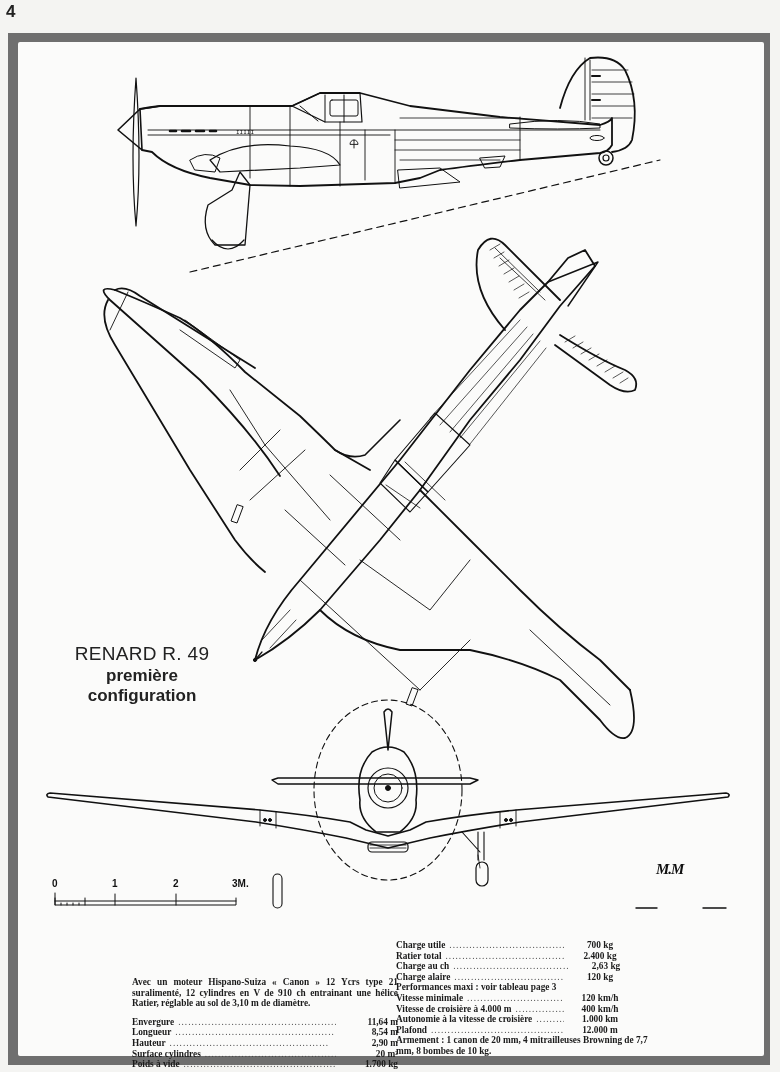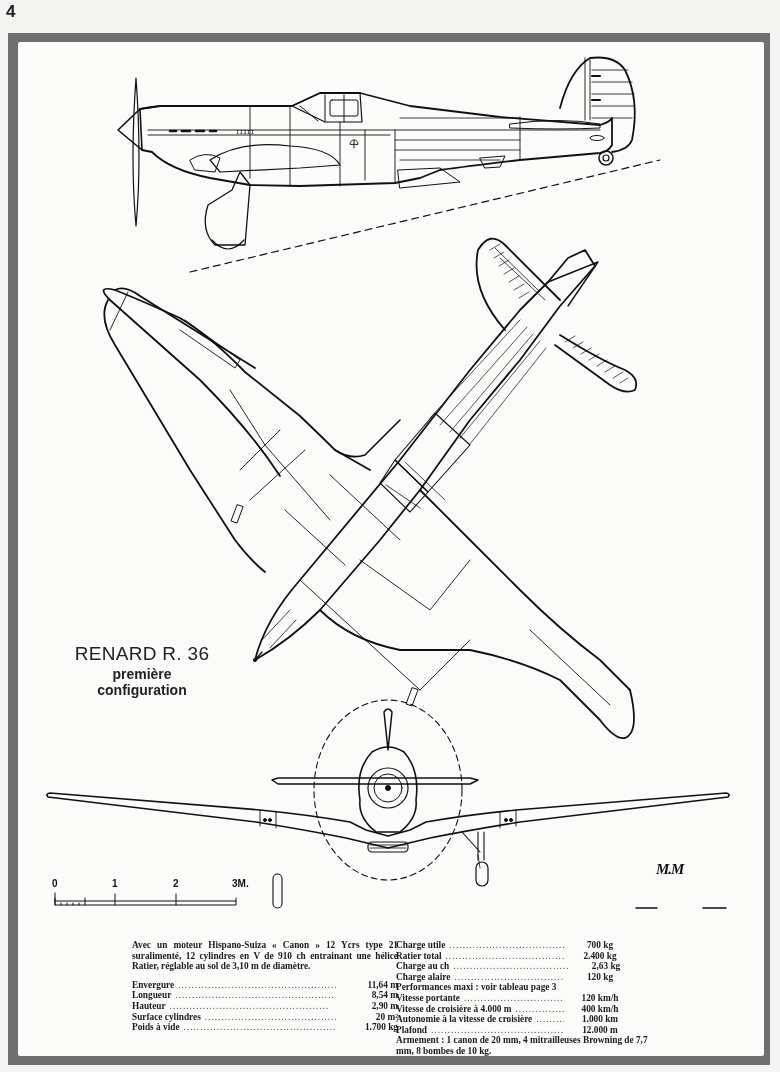--- a/index.html
+++ b/index.html
@@ -19,33 +19,33 @@
     position: absolute; left: 10px; top: 9px; right: 6px; bottom: 9px;
     background: #fbfbfa; border-radius: 2px; overflow: hidden;
   }
   svg.drawing { position: absolute; left: 0; top: 0; }
   .title-block { position: absolute; left: 72px; top: 643px; text-align: center; width: 140px; }
   .title-main {
     font-family: "Liberation Sans", sans-serif; font-size: 19px; letter-spacing: 0.3px;
     color: #222; font-weight: normal; display: block;
   }
   .title-sub {
-    font-family: "Liberation Sans", sans-serif; font-size: 14px; font-weight: bold;
+    font-family: "Liberation Sans", sans-serif; font-size: 17px; font-weight: bold;
     color: #222; display: block; margin-top: 1px;
   }
   .scale-labels { position: absolute; top: 878px; left: 50px; font-family: "Liberation Sans", sans-serif; font-weight: bold; font-size: 10px; }
   .scale-labels span { position: absolute; }
   .signature {
     position: absolute; left: 656px; top: 861px; font-family: "Liberation Serif", serif;
     font-style: italic; font-size: 15px; font-weight: bold; letter-spacing: -1px;
   }
   .specs { position: absolute; top: 940px; font-size: 9.3px; font-weight: bold; line-height: 10.6px; color: #1a1a1a; }
   .specs-left { left: 132px; width: 266px; }
   .specs-right { left: 396px; width: 268px; }
-  .intro { text-align: justify; margin-bottom: 8px; }
+  .intro { text-align: justify; margin-bottom: 8px; margin-top: 37px; }
   .row { display: flex; align-items: baseline; white-space: nowrap; }
   .row .lbl { flex: 0 0 auto; }
   .row .dots { flex: 1 1 auto; overflow: hidden; font-weight: normal; letter-spacing: 1px; color: #444; padding: 0 4px; }
   .row .val { flex: 0 0 62px; text-align: right; }
   .specs-right .row .val { flex: 0 0 72px; text-align: center; padding-right: 28px; }
   .row .val.wide-pad { padding-right: 22px; }
   .row.plain { white-space: normal; }
 </style>
 </head>
 <body>
@@ -193,21 +193,21 @@
     <path d="M115 894 L115 905 M176 894 L176 905"></path>
     <path d="M85 898 L85 905"></path>
     <path d="M61 903 v2 M67 903 v2 M73 903 v2 M79 903 v2"></path>
     <path d="M55 893 v12"></path>
   </g>
 
   <path d="M636 908 L657 908 M703 908 L726 908" stroke-width="1.4"></path>
 </svg>
 
 <div class="title-block">
-  <span class="title-main">RENARD R. 36</span>
+  <span class="title-main">RENARD R. 49</span>
   <span class="title-sub">première configuration</span>
 </div>
 
 <div class="scale-labels">
   <span style="left:2px">0</span>
   <span style="left:62px">1</span>
   <span style="left:123px">2</span>
   <span style="left:182px">3M.</span>
 </div>
 
@@ -258,21 +258,21 @@
       <span class="dots">................................................</span>
       <span class="val wide-pad">2,63 kg</span>
     </div>
   <div class="row">
       <span class="lbl">Charge alaire</span>
       <span class="dots">................................................</span>
       <span class="val">120 kg</span>
     </div>
   <div class="row plain">Performances maxi : voir tableau page 3</div>
   <div class="row">
-      <span class="lbl">Vitesse portante</span>
+      <span class="lbl">Vitesse minimale</span>
       <span class="dots">................................................</span>
       <span class="val">120 km/h</span>
     </div>
   <div class="row">
       <span class="lbl">Vitesse de croisière à 4.000 m</span>
       <span class="dots">................................................</span>
       <span class="val">400 km/h</span>
     </div>
   <div class="row">
       <span class="lbl">Autonomie à la vitesse de croisière</span>

